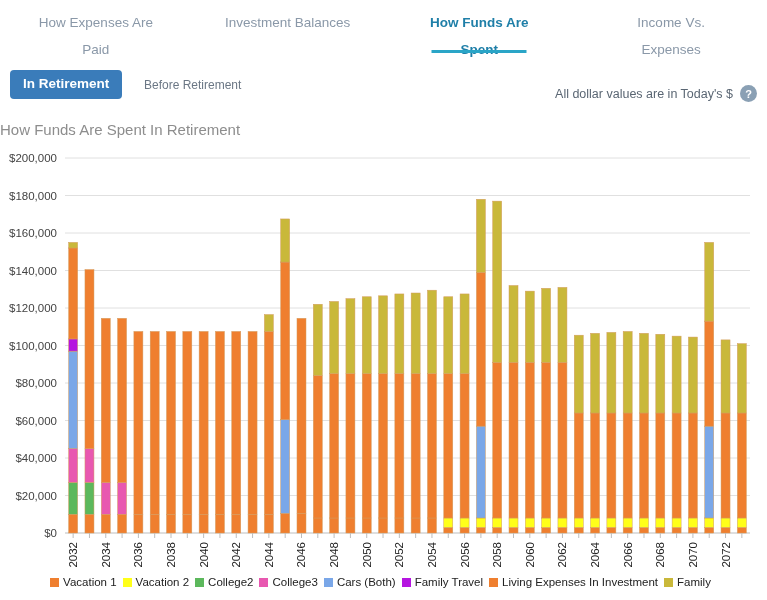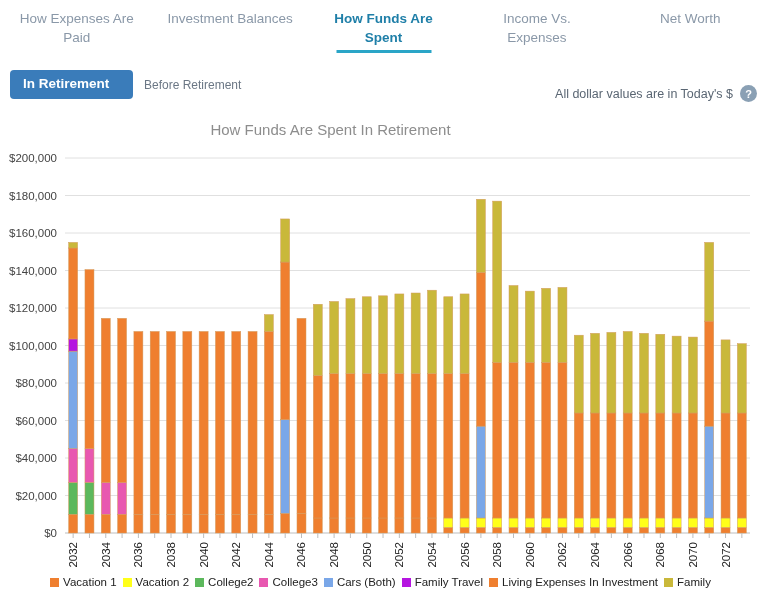--- a/index.html
+++ b/index.html
@@ -15,21 +15,21 @@
   
   .tabbar {
     position: absolute; left: 0; top: 0; width: 767px; height: 60px;
     display: flex; align-items: flex-start;
   }
   .tab {
     flex: 1 1 0;
     text-align: center;
     padding-top: 9px;
     font-size: 13.5px;
-    line-height: 19px;
+    line-height: 27px;
     color: #8a98a8;
     cursor: pointer;
     position: relative;
     height: 60px;
   }
   .tab .tab-label { display: block; max-width: 130px; margin: 0 auto; }
   .tab.active { color: #1f7fa8; font-weight: bold; }
   .tab.active::after {
     content: ""; position: absolute;
     left: 50%; transform: translateX(-50%);
@@ -38,21 +38,21 @@
 
   
   .subrow {
     position: absolute; left: 0; top: 70px; width: 767px; height: 30px;
   }
   .btn-inretirement {
     position: absolute; left: 10px; top: 0;
     background: #3a7cba; color: #ffffff;
     font-size: 13.5px; font-weight: bold;
     border: none; border-radius: 4px;
-    padding: 7px 24px 8px 13px;
+    padding: 7px 13px 8px 13px;
     cursor: pointer;
     line-height: 14px;
   }
   .btn-beforeretirement {
     position: absolute; left: 138px; top: 7px;
     color: #6b7785; font-size: 12px; cursor: pointer;
     line-height: 14px; background: none; border: none;
     font-family: "Liberation Sans", sans-serif;
   }
   .todays-note {
@@ -64,21 +64,21 @@
     width: 17px; height: 17px; border-radius: 50%;
     background: #8aa0b4; color: #fff;
     font-size: 11px; font-weight: bold;
     display: flex; align-items: center; justify-content: center;
     cursor: pointer;
   }
 
   
   .chart-title {
     position: absolute; left: 0; top: 121px; width: 661px;
-    text-align: center; font-size: 15px; color: #8d8d8d;
+    text-align: left; font-size: 15px; color: #8d8d8d;
   }
   .plot-wrap {
     position: absolute; left: 0; top: 0; width: 767px; height: 600px;
     pointer-events: none;
   }
   #chart-svg { display: block; }
 
   .ytick-label { font-size: 11.5px; fill: #444; font-family: "Liberation Sans", sans-serif; }
   .xtick-label { font-size: 11.5px; fill: #222; font-family: "Liberation Sans", sans-serif; }
 
@@ -102,23 +102,20 @@
         <span class="tab-label">How Expenses Are Paid</span>
       </div>
       <div class="tab">
         <span class="tab-label">Investment Balances</span>
       </div>
       <div class="tab active">
         <span class="tab-label">How Funds Are Spent</span>
       </div>
       <div class="tab">
         <span class="tab-label">Income Vs. Expenses</span>
-      </div>
-      <div class="tab">
-        <span class="tab-label">Net Worth</span>
       </div>
     </div>
 
   <div class="subrow">
     <button class="btn-inretirement">In Retirement</button>
     <button class="btn-beforeretirement">Before Retirement</button>
     <span class="todays-note">All dollar values are in Today's $</span>
     <span class="help-badge">?</span>
   </div>
 

